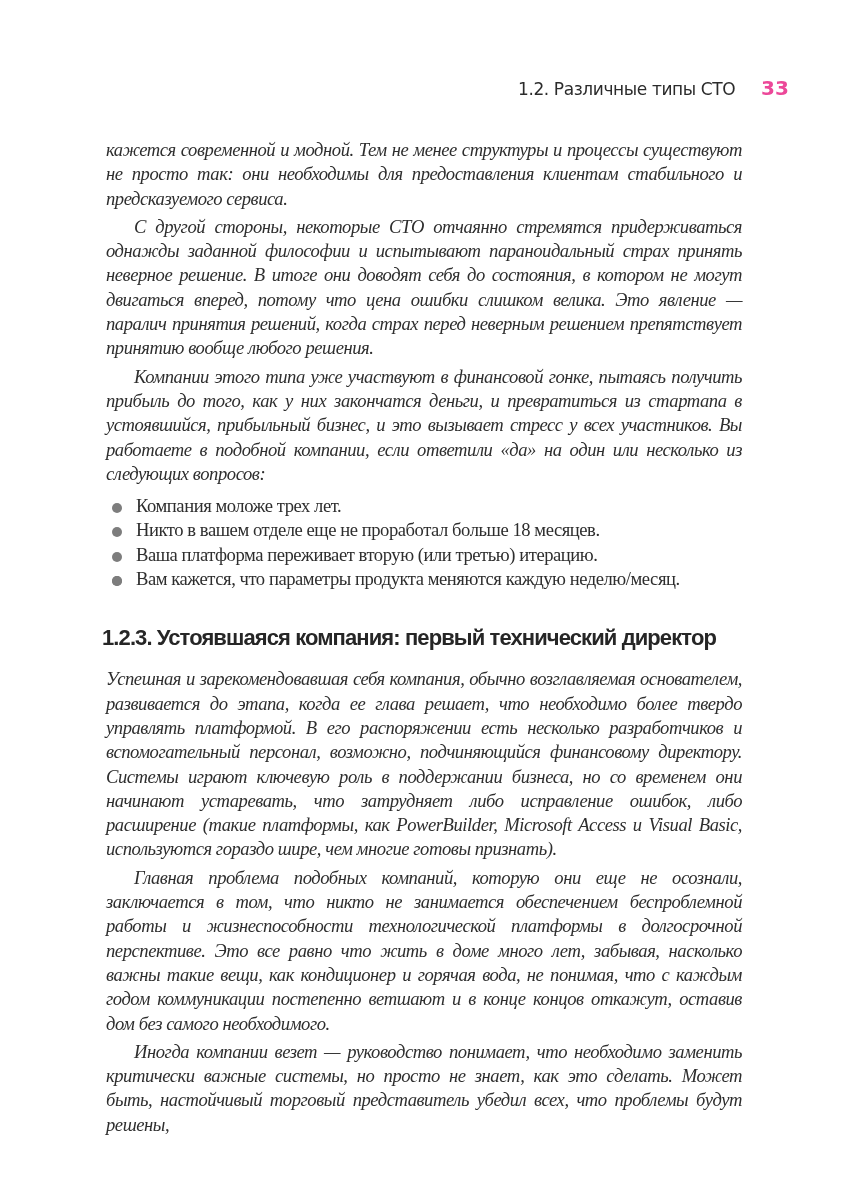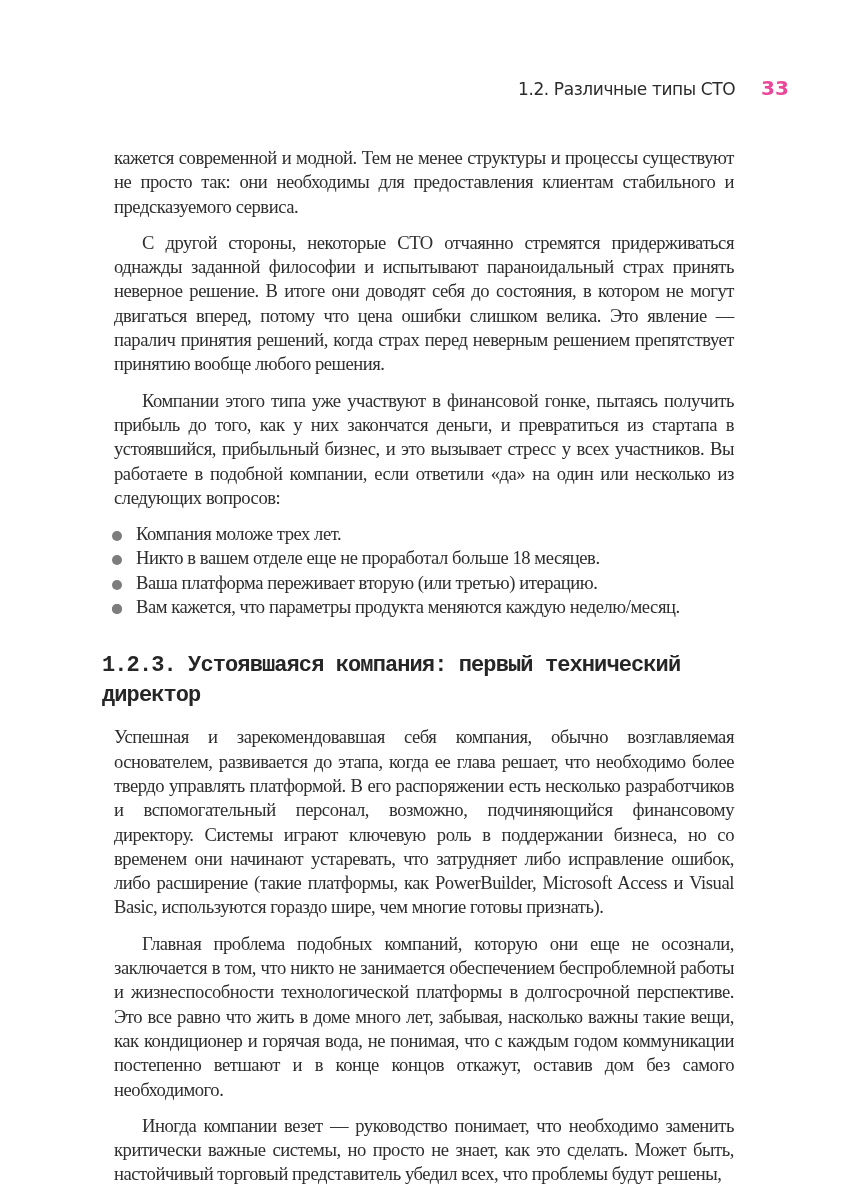--- a/index.html
+++ b/index.html
@@ -16,30 +16,30 @@
   }
   .page-number {
     position: absolute; left: 717px; top: 0px;
     font-family: "DejaVu Sans", sans-serif; font-weight: bold; font-size: 20px; color: #ec4899;
   }
   .content {
     position: absolute; left: 102px; top: 134px; width: 644px;
     font-family: "Liberation Serif", serif; font-size: 18.6px; line-height: 24.3px; color: #2e2e2e;
     letter-spacing: -0.45px;
   }
-  .para { margin: 12px; text-align: justify; text-align-last: left; }
+  .para { margin: 4px; text-align: justify; text-align-last: left; font-style: italic; }
   .para.indent { text-indent: 28px; }
   .bullets { list-style: none; margin: 8px; padding: 0; }
   .bullets li { position: relative; padding-left: 26px; }
   .bullet-dot {
     position: absolute; left: 2px; top: 9px; width: 10px; height: 10px; border-radius: 50%; background: #7d7d7d;
   }
   .section-heading {
     margin: 32px 0 14px 0;
-    font-family: Liberation Mono, monospace; font-weight: bold; font-size: 22px; line-height: 30px;
+    font-family: Liberation Sans, sans-serif; font-weight: bold; font-size: 22px; line-height: 30px;
     color: #262626; letter-spacing: -0.9px;
   }
 </style>
 </head>
 <body>
 
 <div class="header">
   <span class="running-title">1.2. Различные типы СТО</span>
   <span class="page-number">33</span>
 </div>

